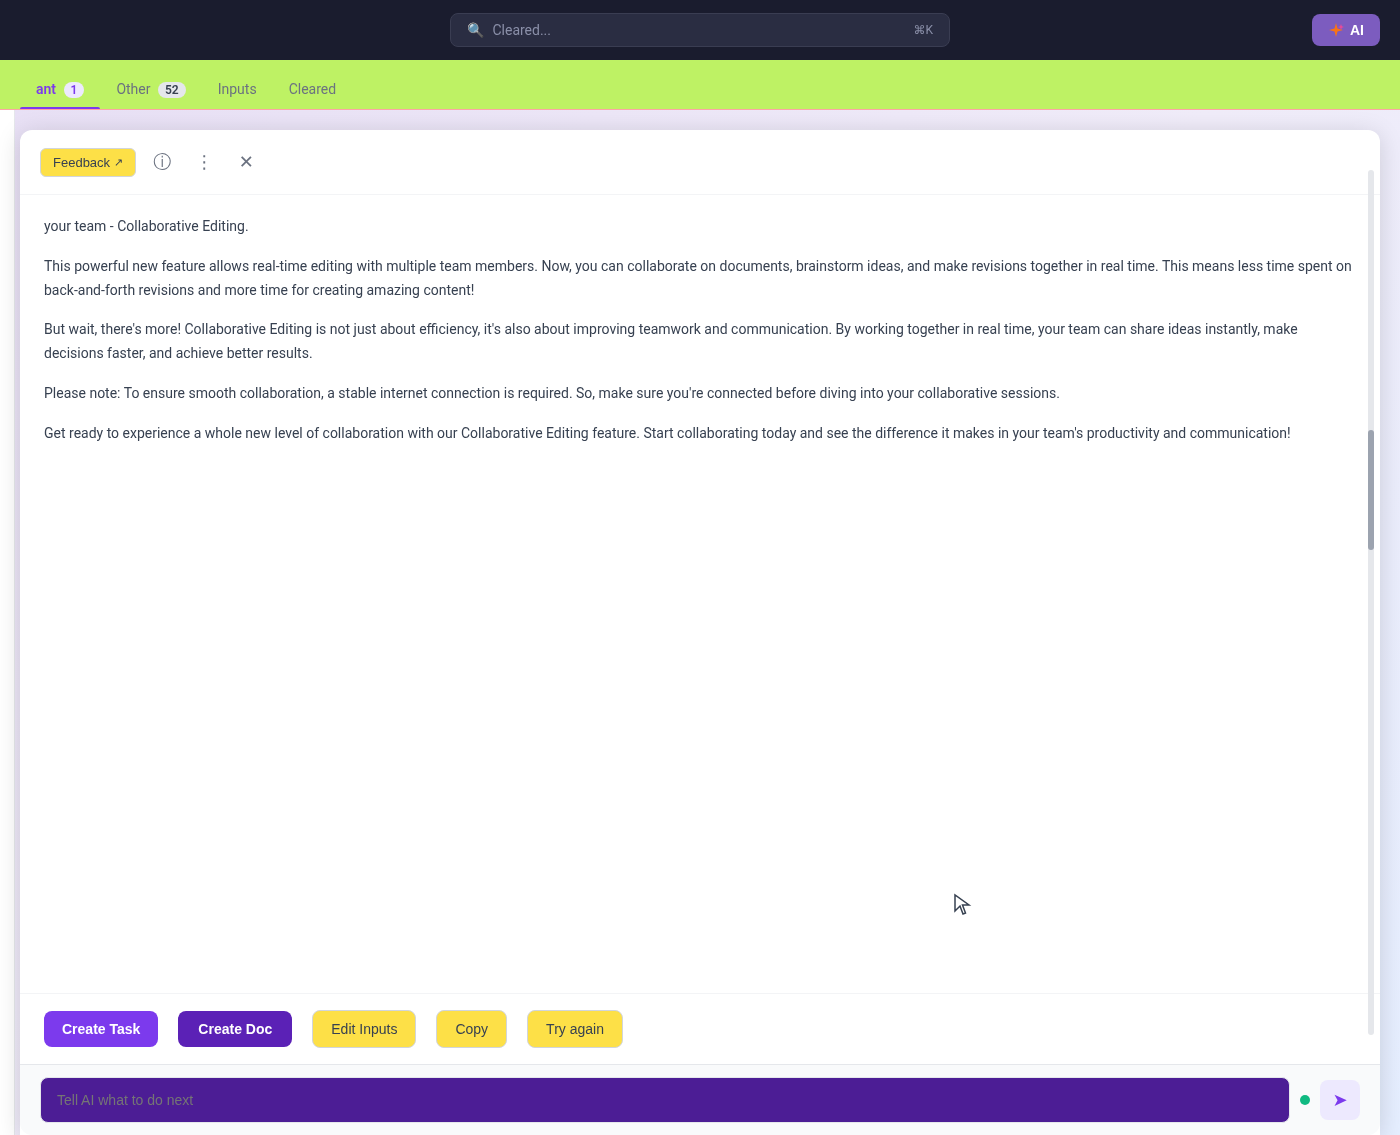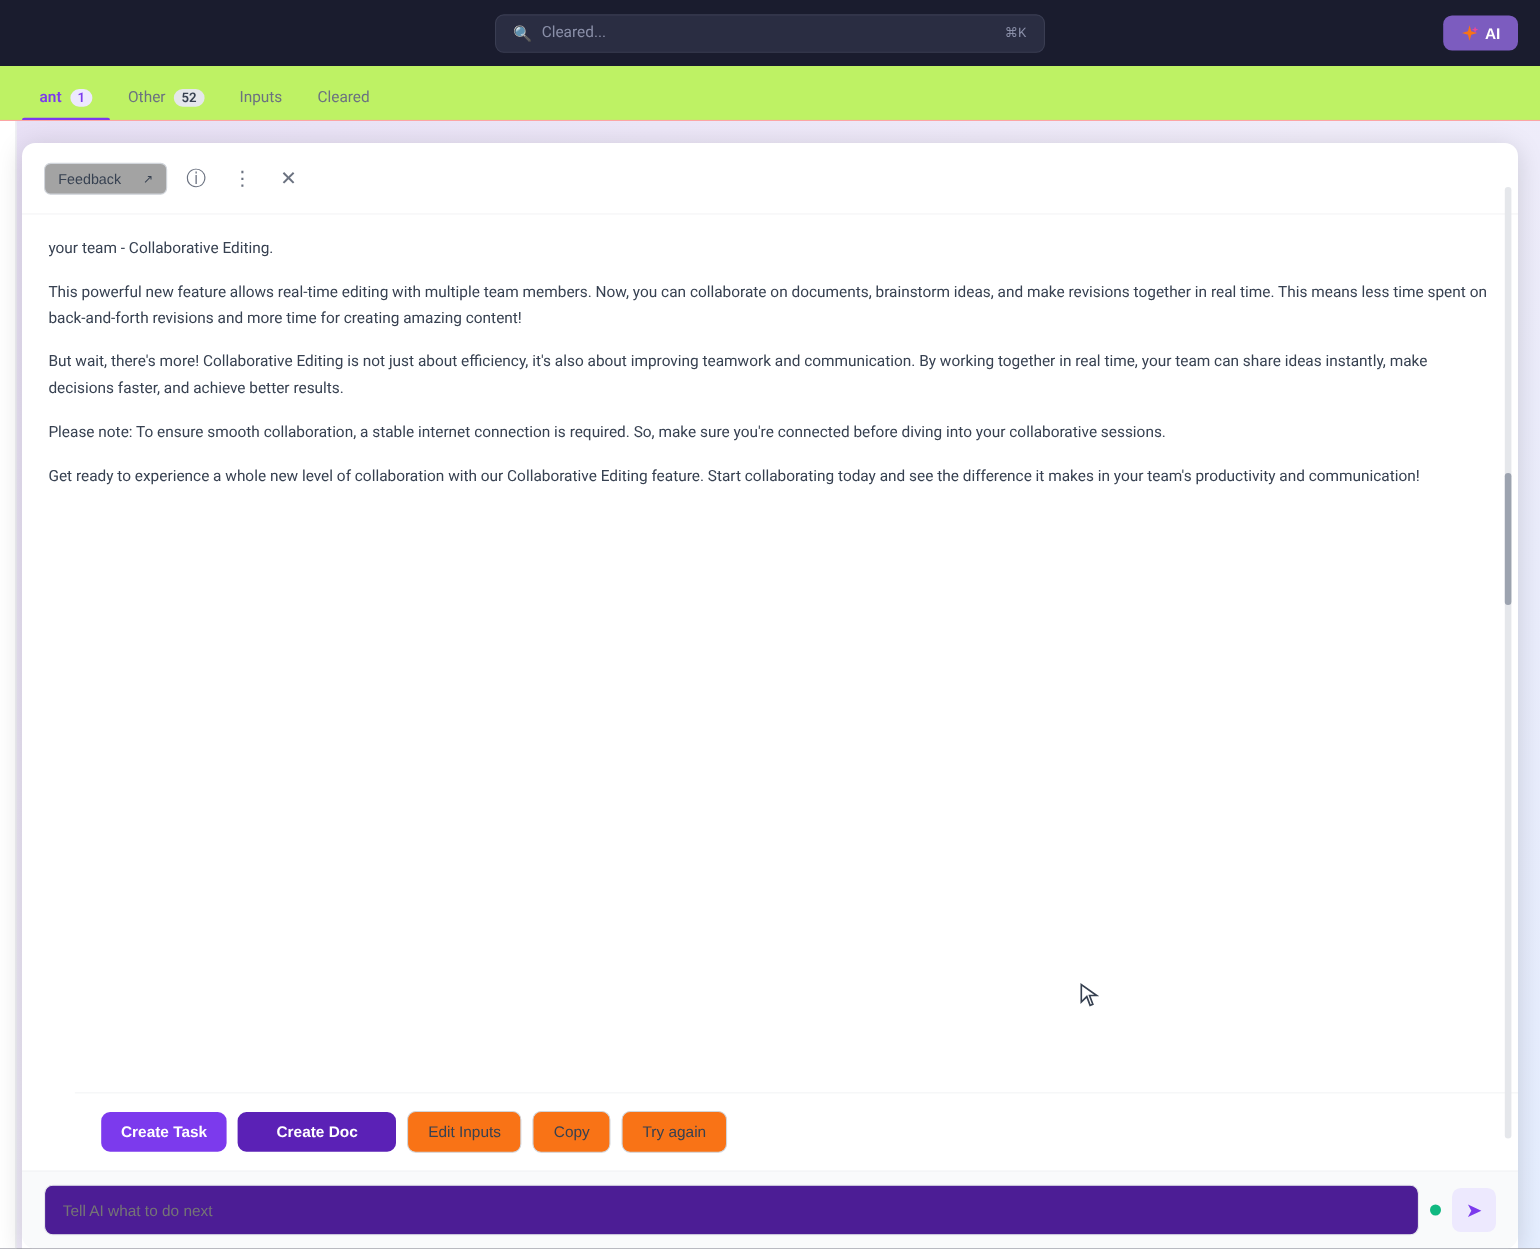--- a/index.html
+++ b/index.html
@@ -193,27 +193,27 @@
     .modal-actions {
       display: flex;
       align-items: center;
       gap: 10px;
     }
 
     .feedback-btn {
       border: 1px solid #d1d5db;
       border-radius: 6px;
       padding: 6px 12px;
-      background: #a3a3a3;
+      background: #fde047;
       color: #374151;
       font-size: 13px;
       cursor: pointer;
       display: flex;
       align-items: center;
-      gap: 20px;
+      gap: 4px;
     }
 
     .icon-btn {
       background: none;
       border: none;
       cursor: pointer;
       color: #6b7280;
       font-size: 18px;
       width: 32px;
       height: 32px;
@@ -245,52 +245,51 @@
       font-size: 14px;
       line-height: 1.7;
       color: #374151;
       margin-bottom: 16px;
     }
 
     
     .action-bar {
       display: flex;
       align-items: center;
-      gap: 10px;
+      gap: 20px;
       padding: 16px 24px;
       border-top: 1px solid #f3f4f6;
       flex-shrink: 0;
       flex-wrap: wrap;
-      margin-left: 48px;
     }
 
     .btn-primary {
       background: #7c3aed;
       color: white;
       border: none;
       border-radius: 8px;
       padding: 10px 18px;
       font-size: 14px;
       font-weight: 600;
       cursor: pointer;
     }
 
     .btn-secondary-purple {
       background: #5b21b6;
       color: white;
       border: none;
       border-radius: 8px;
-      padding: 10px 35px;
+      padding: 10px 20px;
       font-size: 14px;
       font-weight: 600;
       cursor: pointer;
     }
 
     .btn-outline {
-      background: #f97316;
+      background: #fde047;
       color: #374151;
       border: 1px solid #d1d5db;
       border-radius: 8px;
       padding: 10px 18px;
       font-size: 14px;
       cursor: pointer;
     }
 
     
     .input-area {

